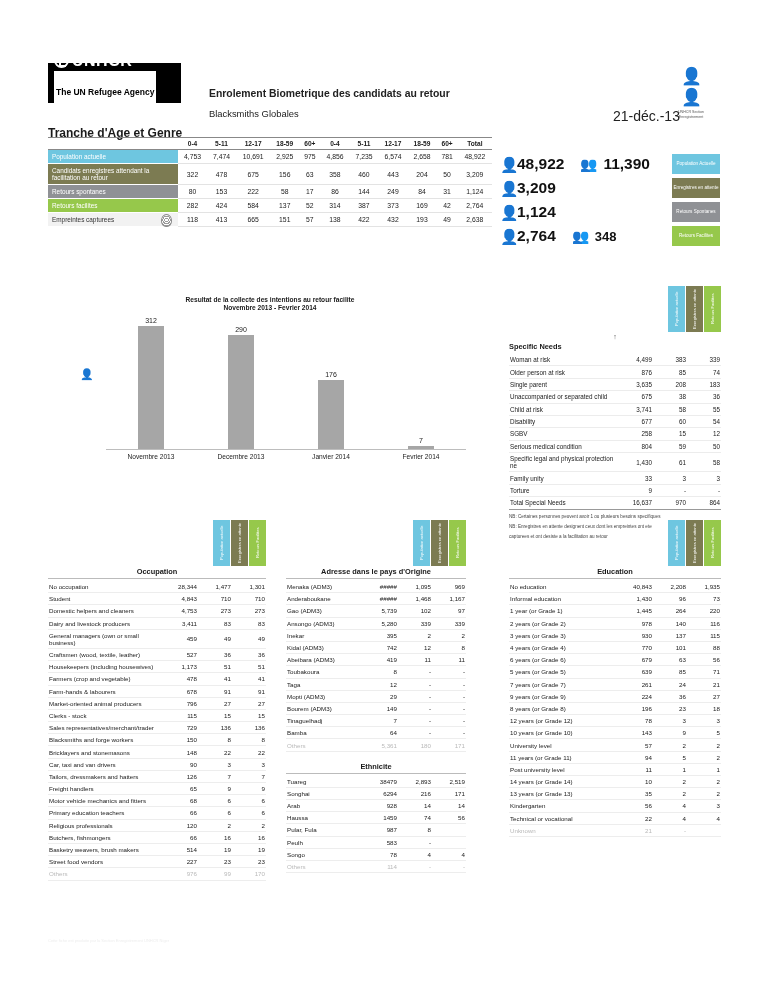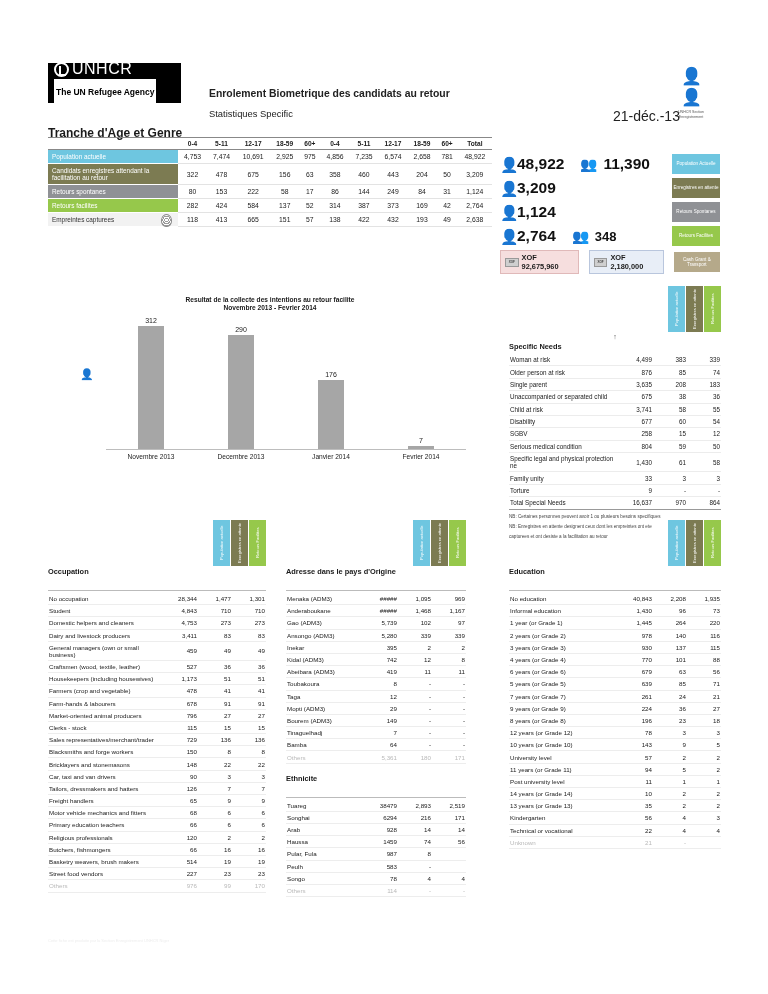--- a/index.html
+++ b/index.html
@@ -13,31 +13,31 @@
     overflow:hidden;
   }
   .page { position:absolute; inset:0; }
 
   
   .logo-box{
     position:absolute; left:48px; top:63px; width:133px; height:40px;
     background:#000; color:#fff; display:flex; flex-direction:column;
     justify-content:center; padding-left:6px;
   }
-  .logo-main{ font-size:16px; font-weight:normal; letter-spacing:.5px; line-height:16px; display:flex; align-items:flex-end;}
+  .logo-main{ font-size:16px; font-weight:bold; letter-spacing:.5px; line-height:16px; display:flex; align-items:flex-start;}
   .logo-mark{
     display:inline-block; width:15px; height:15px; border:2px solid #fff; border-radius:50%;
     margin-right:3px; position:relative;
   }
   .logo-mark:after{
     content:""; position:absolute; left:3px; top:2px; width:5px; height:8px;
     border-left:2px solid #fff; border-bottom:2px solid #fff;
   }
   .logo-sub{ font-size:8.5px; font-weight:bold; background:#fff; color:#000; display:inline-block;
-    padding:8px 2px; margin-top:2px; width:fit-content; }
+    padding:16px 2px; margin-top:2px; width:fit-content; }
 
   .title-1{ position:absolute; left:209px; top:70px; font-size:12.4px; color:#222; }
   .title-2{ position:absolute; left:209px; top:88px; font-size:10.4px; color:#222;font-weight:bold; }
   .title-3{ position:absolute; left:209px; top:108px; font-size:9.4px; color:#222; }
   .date-right{ position:absolute; left:613px; top:108px; font-size:14px; color:#222; }
 
   .hdr-icon{ position:absolute; left:678px; top:66px; width:26px; text-align:center; }
   .hdr-icon .pp{ font-size:17px; letter-spacing:-1px; color:#333; }
   .hdr-icon .cap{ font-size:3.6px; color:#555; line-height:4.6px; margin-top:2px;}
 
@@ -114,21 +114,21 @@
   
   .vchips{ display:flex; justify-content:flex-end; gap:1px; margin-bottom:1px;}
   .vchip{
     width:17px; height:46px; color:#fff; font-size:4.1px; writing-mode:vertical-rl;
     transform:rotate(180deg); display:flex; align-items:center; justify-content:center;
     text-align:center; line-height:5px; padding:2px 0;
   }
 
   
   .col{ position:absolute; top:520px; }
-  .col h4{ font-size:7.4px; margin:0 0 2px 0; font-weight:bold; border-bottom:1px solid #bbb; padding-bottom:14px;}
+  .col h4{ font-size:7.4px; margin:0 0 2px 0; font-weight:bold; border-bottom:1px solid #bbb; padding-bottom:2px;text-align:center;}
   table.c{ width:100%; border-collapse:collapse; font-size:6.2px;}
   table.c td{ padding:2.1px 1px; border-bottom:1px solid #ededed;}
   table.c td.n{ text-align:right; width:34px;}
   table.c tr.faded td{ color:#b9b9b9;}
   .col-occ{ left:48px; width:218px;}
   .col-adr{ left:286px; width:180px;}
   .col-edu{ left:509px; width:212px;}
   .col h4.mt{ margin-top:10px; }
   .footer-note{ position:absolute; left:48px; top:938px; font-size:4px; color:#ededed;}
 </style>
@@ -138,21 +138,21 @@
 <div class="page">
 
   <div class="logo-box">
     <div class="logo-main">
         <span class="logo-mark"></span>
         <span>UNHCR</span>
       </div>
     <div class="logo-sub">The UN Refugee Agency</div>
   </div>
   <div class="title-2">Enrolement  Biometrique des candidats au retour</div>
-  <div class="title-3">Statistiques Specific</div>
+  <div class="title-3">Blacksmiths Globales</div>
   <div class="date-right">21-déc.-13</div>
   <div class="hdr-icon">
     <div class="pp">👤👤</div>
     <div class="cap">UNHCR
 Section
 Enregistrement</div>
   </div>
 
   <div class="lbl-tranche">Tranche d'Age et Genre</div>
   <table class="main">
@@ -265,31 +265,20 @@
       <span class="stat-val">1,124</span>
       <span class="pill p-gray">Retours Spontanes</span>
     </div>
     <div class="stat-row">
       <span class="stat-ico">👤</span>
       <span class="stat-val">2,764</span>
       <span class="stat-ico two" style="margin-left:12px">👥</span>
       <span class="stat-val sm">348</span>
       <span class="pill p-green">Retours Facilites</span>
     </div>
-    <div class="stat-row money">
-      <span class="chip">
-        <span class="cash-ico">XOF</span>
-        <span>XOF 92,675,960</span>
-      </span>
-      <span class="chip b">
-        <span class="cash-ico">XOF</span>
-        <span>XOF 2,180,000</span>
-      </span>
-      <span class="pill p-tan">Cash Grant &amp; Transport</span>
-    </div>
   </div>
 
   <div class="chart-wrap">
     <div class="chart-title">
       <div>Resultat de la collecte des intentions au retour facilite</div>
       <div>Novembre 2013 - Fevrier 2014</div>
     </div>
     <div class="chart-person">👤</div>
     <div class="plot">
       <div class="bar" id="b0" style="height: 122.909px; left: 32px;"></div>

